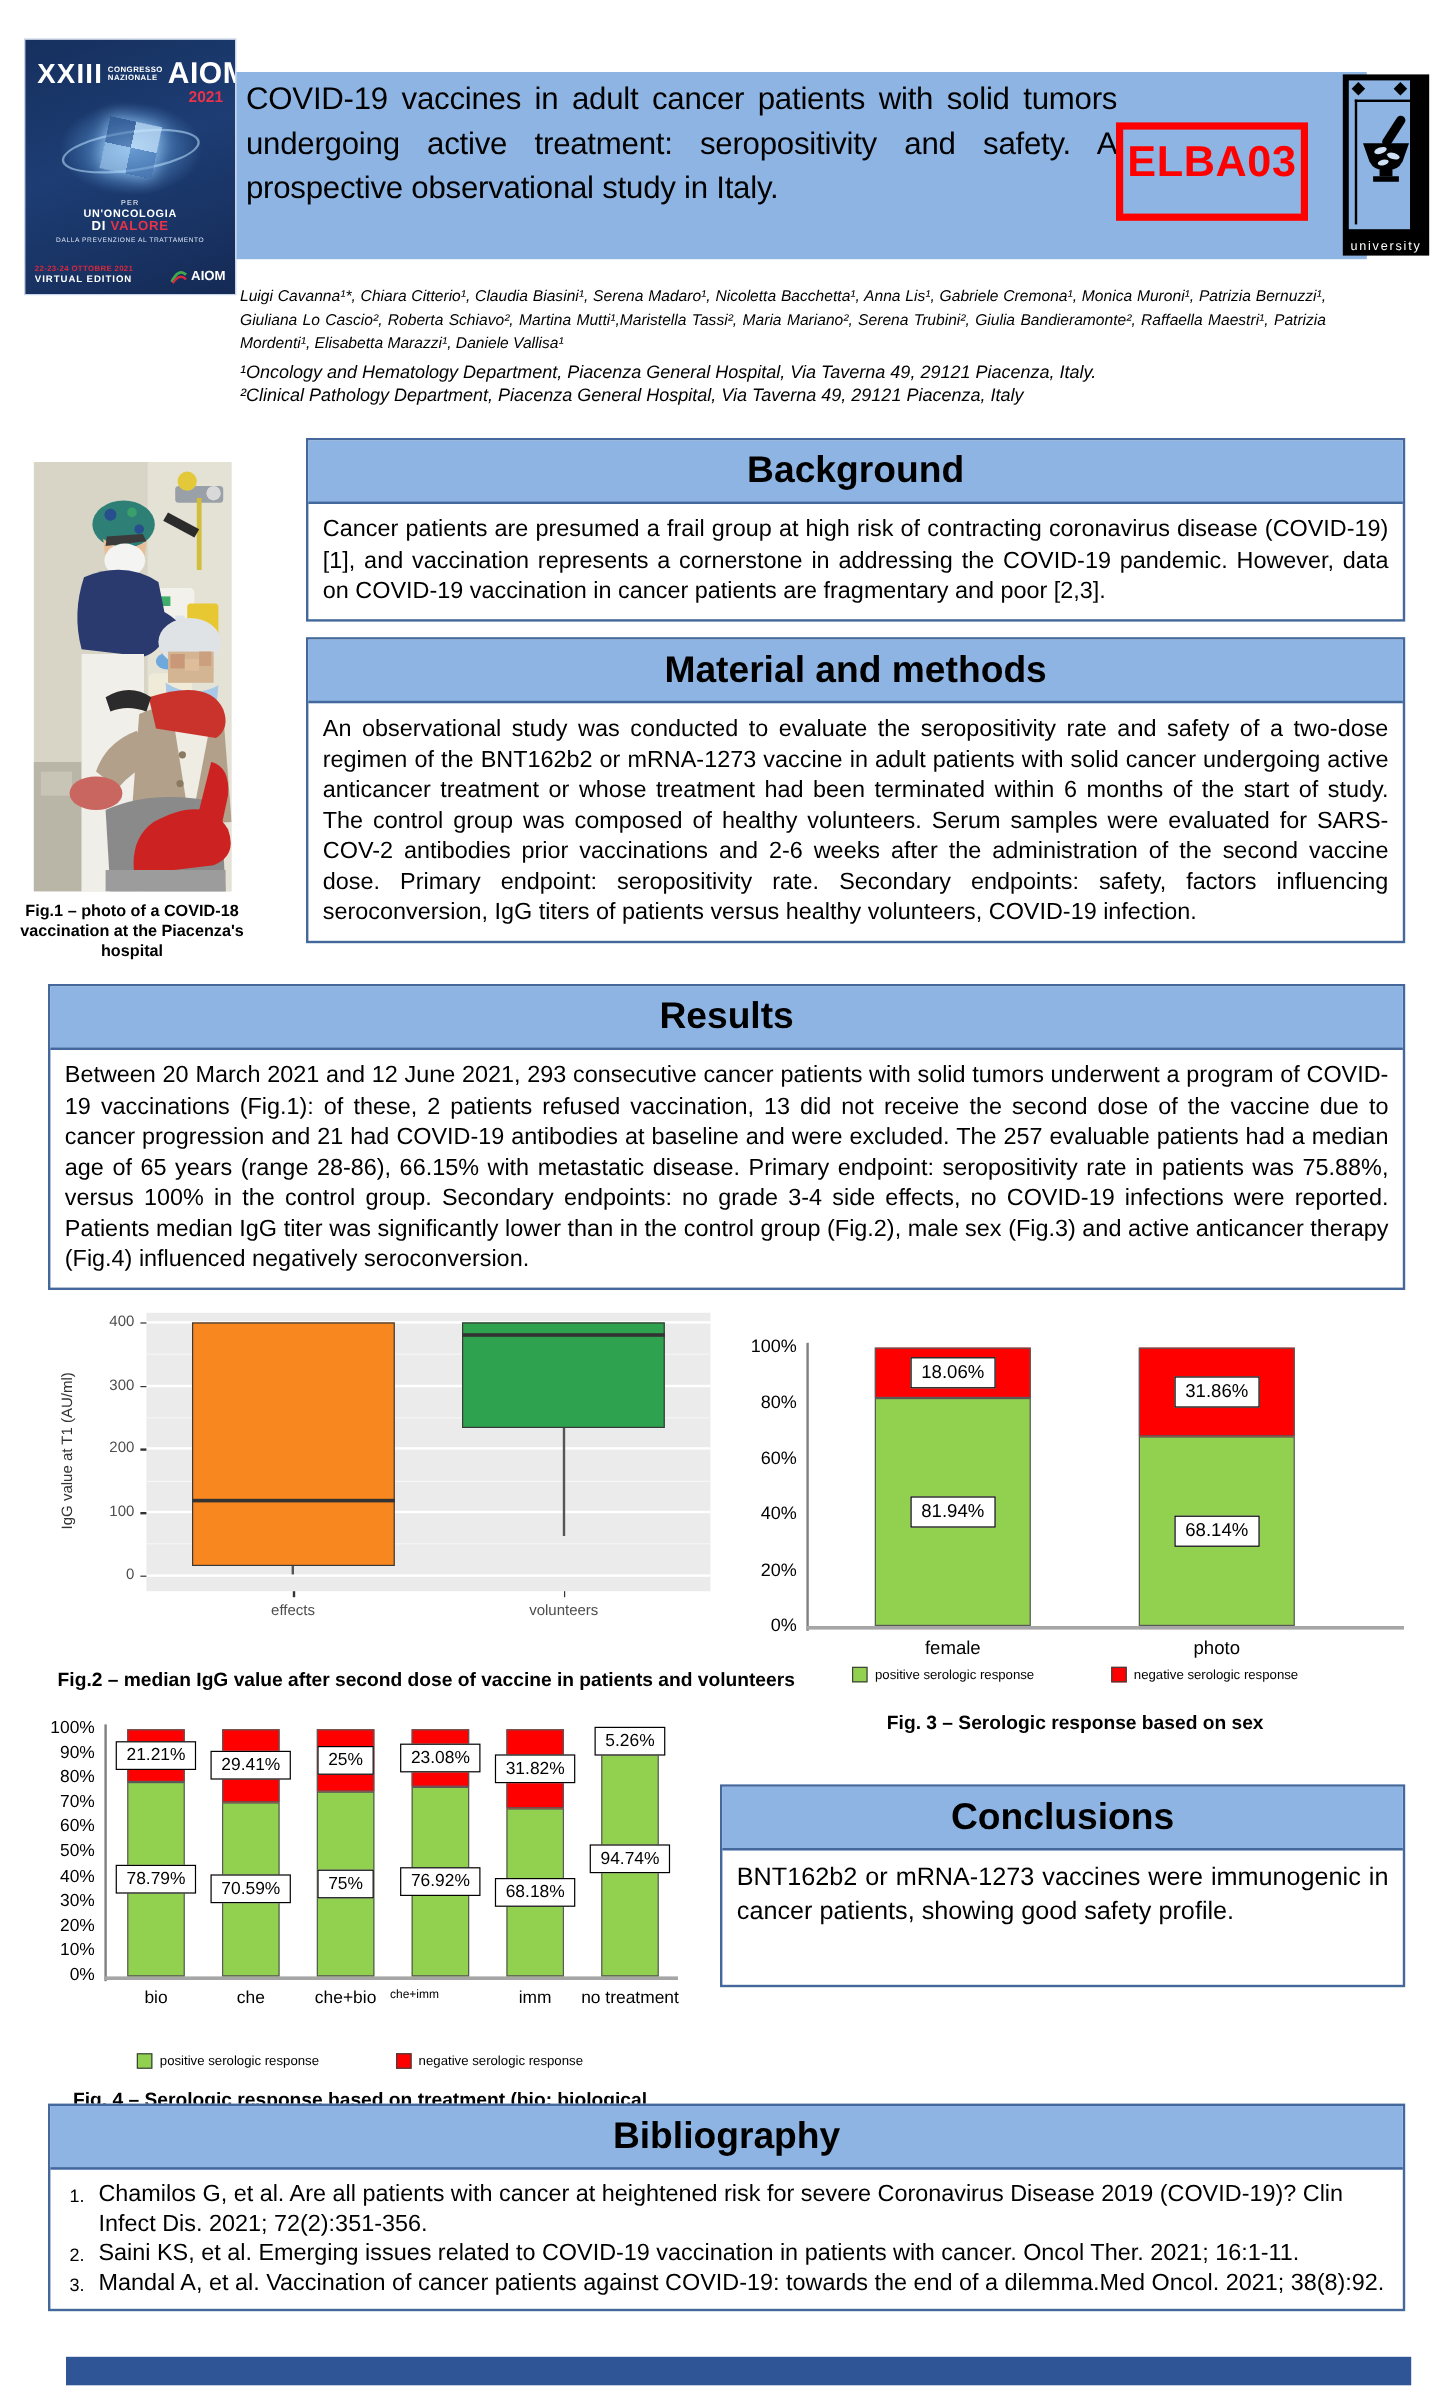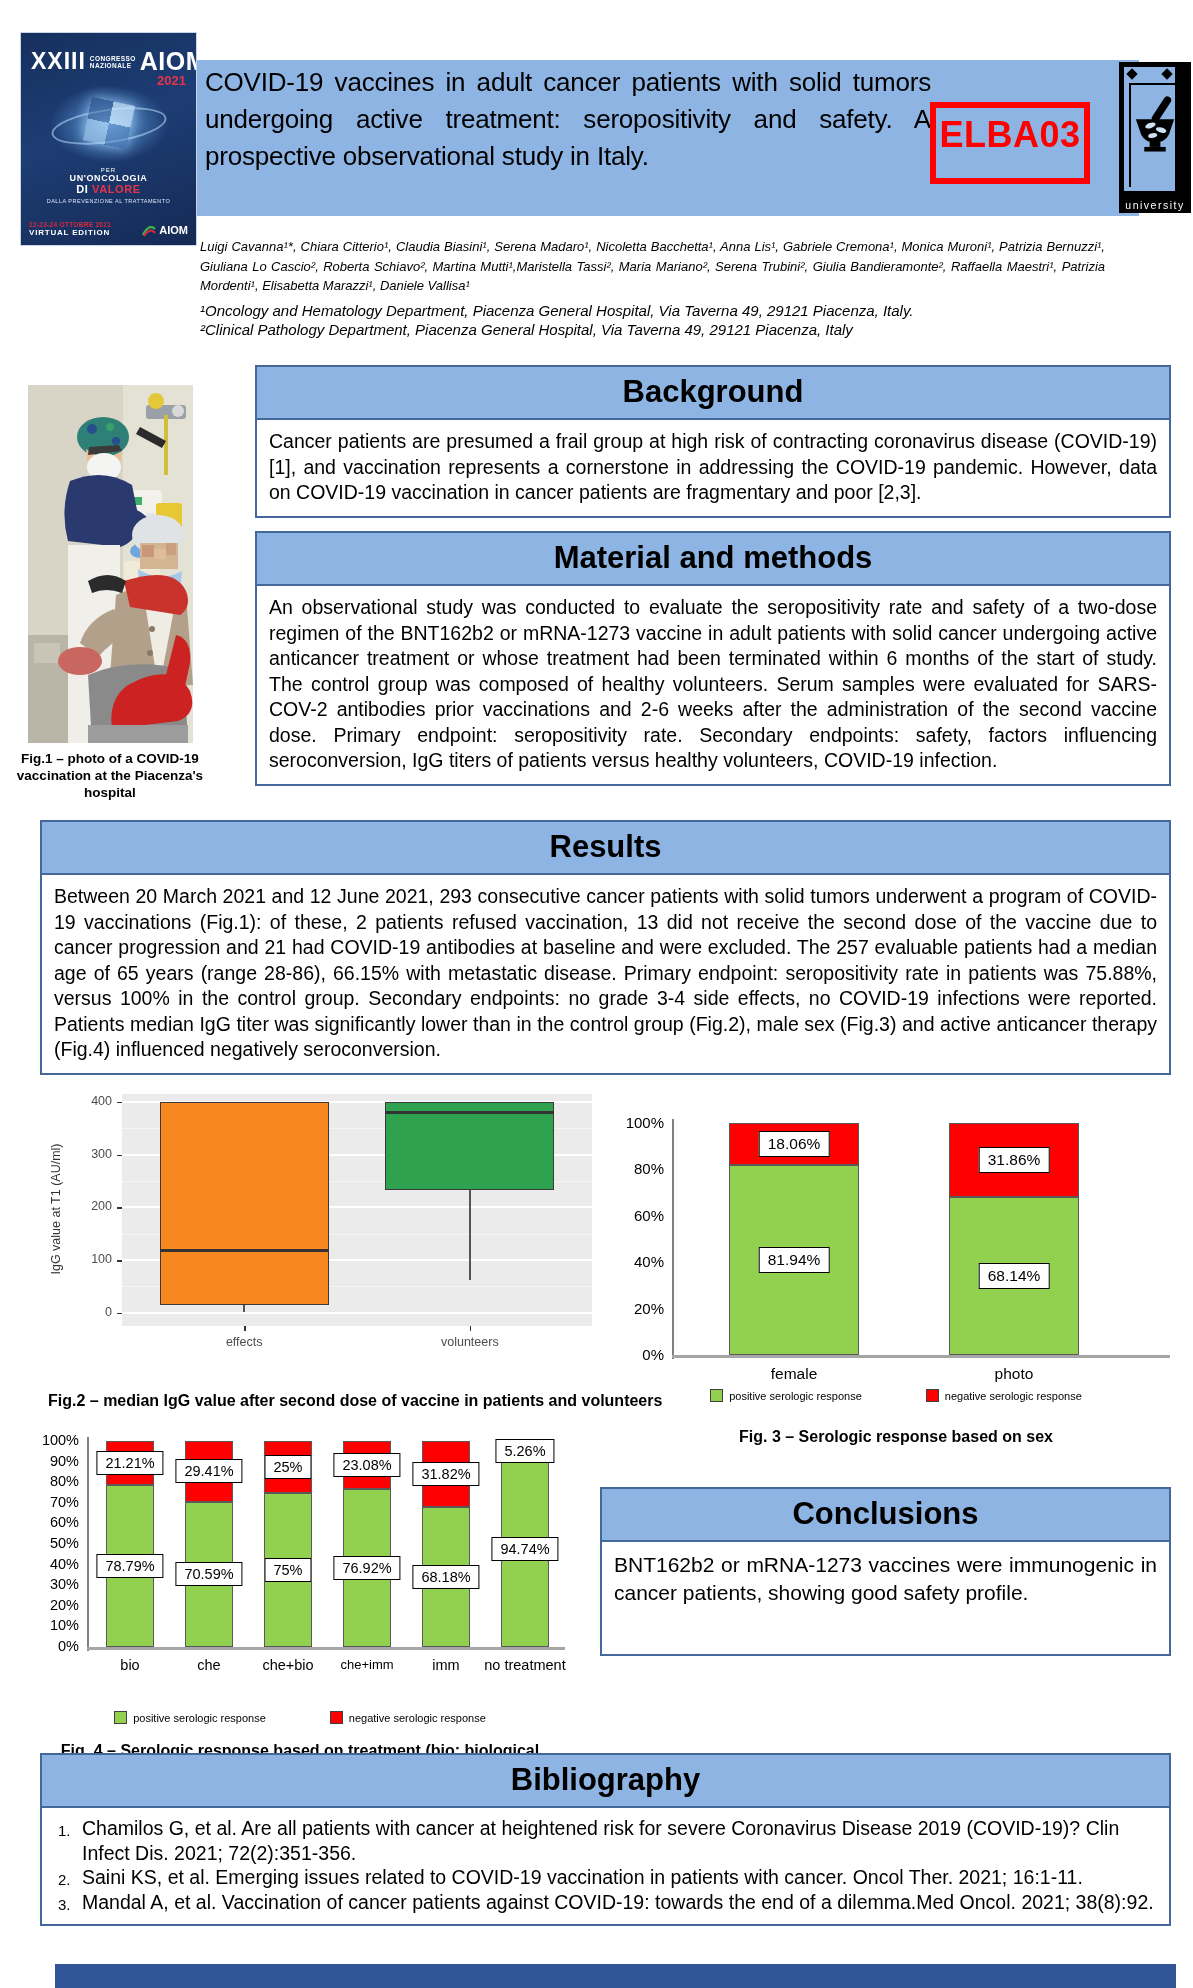--- a/index.html
+++ b/index.html
@@ -203,21 +203,21 @@
       <path d="M86 224 q-26 10 -34 34 l18 14 q14 -16 30 -22 z" fill="#b3a08a"></path>
       <ellipse cx="52" cy="276" rx="22" ry="14" fill="#c9665f"></ellipse>
       <path d="M118 186 q44 -10 46 26 l-8 56 l-40 -18 z" fill="#c9332b" opacity="0"></path>
       <path d="M96 196 q50 -16 62 10 q6 16 -6 24 l-50 -8 z" fill="#c9332b"></path>
       <path d="M60 196 q20 -12 38 0 l-4 12 q-16 -6 -30 0 z" fill="#2b2b2b"></path>
       <path d="M100 300 q44 -24 62 6 q8 22 -12 30 l-66 8 q-4 -30 16 -44z" fill="#cc2222"></path>
       <path d="M148 250 q16 4 14 28 l-6 28 l-20 -8 z" fill="#cc2222"></path>
       <rect x="60" y="340" width="100" height="18" fill="#9c9c9c"></rect>
     </svg>
   </div>
-  <div class="abs fig1-caption">Fig.1 – photo of a COVID-19 vaccination at the Piacenza's hospital</div>
+  <div class="abs fig1-caption">Fig.1 – photo of a COVID-18 vaccination at the Piacenza's hospital</div>
 
   <div class="sec sec-bg">
     <div class="sec-h">Background</div>
     <div class="sec-b">Cancer patients are presumed a frail group at high risk of contracting coronavirus disease (COVID-19)[1], and vaccination represents a cornerstone in addressing the COVID-19 pandemic. However, data on COVID-19 vaccination in cancer patients are fragmentary and poor [2,3].</div>
   </div>
 
   <div class="sec sec-mm">
     <div class="sec-h">Material and methods</div>
     <div class="sec-b">An observational study was conducted to evaluate the seropositivity rate and safety of a two-dose regimen of the BNT162b2 or mRNA-1273 vaccine in adult patients with solid cancer undergoing active anticancer treatment or whose treatment had been terminated within 6 months of the start of study. The control group was composed of healthy volunteers. Serum samples were evaluated for SARS-COV-2 antibodies prior vaccinations and 2-6 weeks after the administration of the second vaccine dose. Primary endpoint: seropositivity rate. Secondary endpoints: safety, factors influencing seroconversion, IgG titers of patients versus healthy volunteers, COVID-19 infection.</div>
   </div>
@@ -325,21 +325,21 @@
         <div style="position: absolute; left: 132px; top: 232px; width: 84px; text-align: center; font-size: 14.5px; line-height: 1.2;">che</div>
         <div style="position: absolute; left: 229px; top: 67.5px; width: 48px; height: 154.5px; background: rgb(146, 208, 80); border: 1px solid rgb(89, 89, 89); box-sizing: border-box;"></div>
         <div style="position: absolute; left: 229px; top: 16px; width: 48px; height: 51.5px; background: rgb(255, 0, 0); border: 1px solid rgb(89, 89, 89); box-sizing: border-box;"></div>
         <div style="position: absolute; left: 253px; top: 144.75px; transform: translate(-50%, -50%); background: rgb(255, 255, 255); border: 1px solid rgb(0, 0, 0); font-size: 14.5px; padding: 3px 8px; white-space: nowrap;">75%</div>
         <div style="position: absolute; left: 253px; top: 41.75px; transform: translate(-50%, -50%); background: rgb(255, 255, 255); border: 1px solid rgb(0, 0, 0); font-size: 14.5px; padding: 3px 8px; white-space: nowrap;">25%</div>
         <div style="position: absolute; left: 211px; top: 232px; width: 84px; text-align: center; font-size: 14.5px; line-height: 1.2;">che+bio</div>
         <div style="position: absolute; left: 308px; top: 63.5448px; width: 48px; height: 158.455px; background: rgb(146, 208, 80); border: 1px solid rgb(89, 89, 89); box-sizing: border-box;"></div>
         <div style="position: absolute; left: 308px; top: 16px; width: 48px; height: 47.5448px; background: rgb(255, 0, 0); border: 1px solid rgb(89, 89, 89); box-sizing: border-box;"></div>
         <div style="position: absolute; left: 332px; top: 142.772px; transform: translate(-50%, -50%); background: rgb(255, 255, 255); border: 1px solid rgb(0, 0, 0); font-size: 14.5px; padding: 3px 8px; white-space: nowrap;">76.92%</div>
         <div style="position: absolute; left: 332px; top: 39.7724px; transform: translate(-50%, -50%); background: rgb(255, 255, 255); border: 1px solid rgb(0, 0, 0); font-size: 14.5px; padding: 3px 8px; white-space: nowrap;">23.08%</div>
-        <div style="position: absolute; left: 290px; top: 232px; width: 84px; text-align: center; font-size: 13px; line-height: 1.2;">che+imm</div>
+        <div style="position: absolute; left: 290px; top: 232px; width: 84px; font-size: 10px; line-height: 1.2;">che+imm</div>
         <div style="position: absolute; left: 387px; top: 81.5492px; width: 48px; height: 140.451px; background: rgb(146, 208, 80); border: 1px solid rgb(89, 89, 89); box-sizing: border-box;"></div>
         <div style="position: absolute; left: 387px; top: 16px; width: 48px; height: 65.5492px; background: rgb(255, 0, 0); border: 1px solid rgb(89, 89, 89); box-sizing: border-box;"></div>
         <div style="position: absolute; left: 411px; top: 151.775px; transform: translate(-50%, -50%); background: rgb(255, 255, 255); border: 1px solid rgb(0, 0, 0); font-size: 14.5px; padding: 3px 8px; white-space: nowrap;">68.18%</div>
         <div style="position: absolute; left: 411px; top: 48.7746px; transform: translate(-50%, -50%); background: rgb(255, 255, 255); border: 1px solid rgb(0, 0, 0); font-size: 14.5px; padding: 3px 8px; white-space: nowrap;">31.82%</div>
         <div style="position: absolute; left: 369px; top: 232px; width: 84px; text-align: center; font-size: 14.5px; line-height: 1.2;">imm</div>
         <div style="position: absolute; left: 466px; top: 26.8356px; width: 48px; height: 195.164px; background: rgb(146, 208, 80); border: 1px solid rgb(89, 89, 89); box-sizing: border-box;"></div>
         <div style="position: absolute; left: 466px; top: 16px; width: 48px; height: 10.8356px; background: rgb(255, 0, 0); border: 1px solid rgb(89, 89, 89); box-sizing: border-box;"></div>
         <div style="position: absolute; left: 490px; top: 124.418px; transform: translate(-50%, -50%); background: rgb(255, 255, 255); border: 1px solid rgb(0, 0, 0); font-size: 14.5px; padding: 3px 8px; white-space: nowrap;">94.74%</div>
         <div style="position: absolute; left: 490px; top: 26px; transform: translate(-50%, -50%); background: rgb(255, 255, 255); border: 1px solid rgb(0, 0, 0); font-size: 14.5px; padding: 3px 8px; white-space: nowrap;">5.26%</div>
         <div style="position: absolute; left: 448px; top: 232px; width: 84px; text-align: center; font-size: 14.5px; line-height: 1.2;">no treatment</div>

